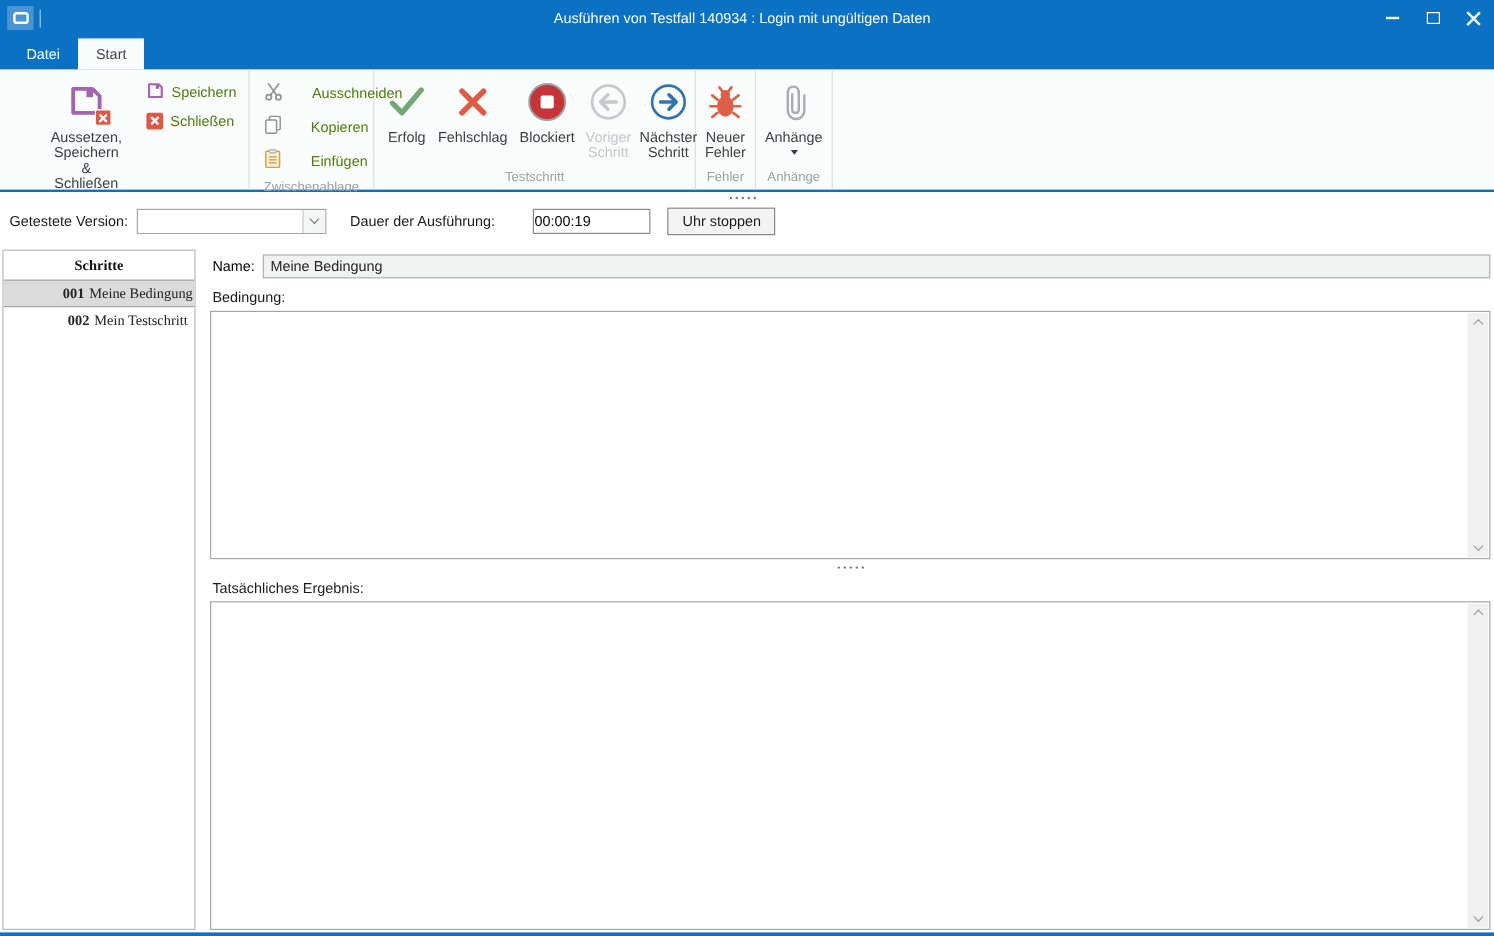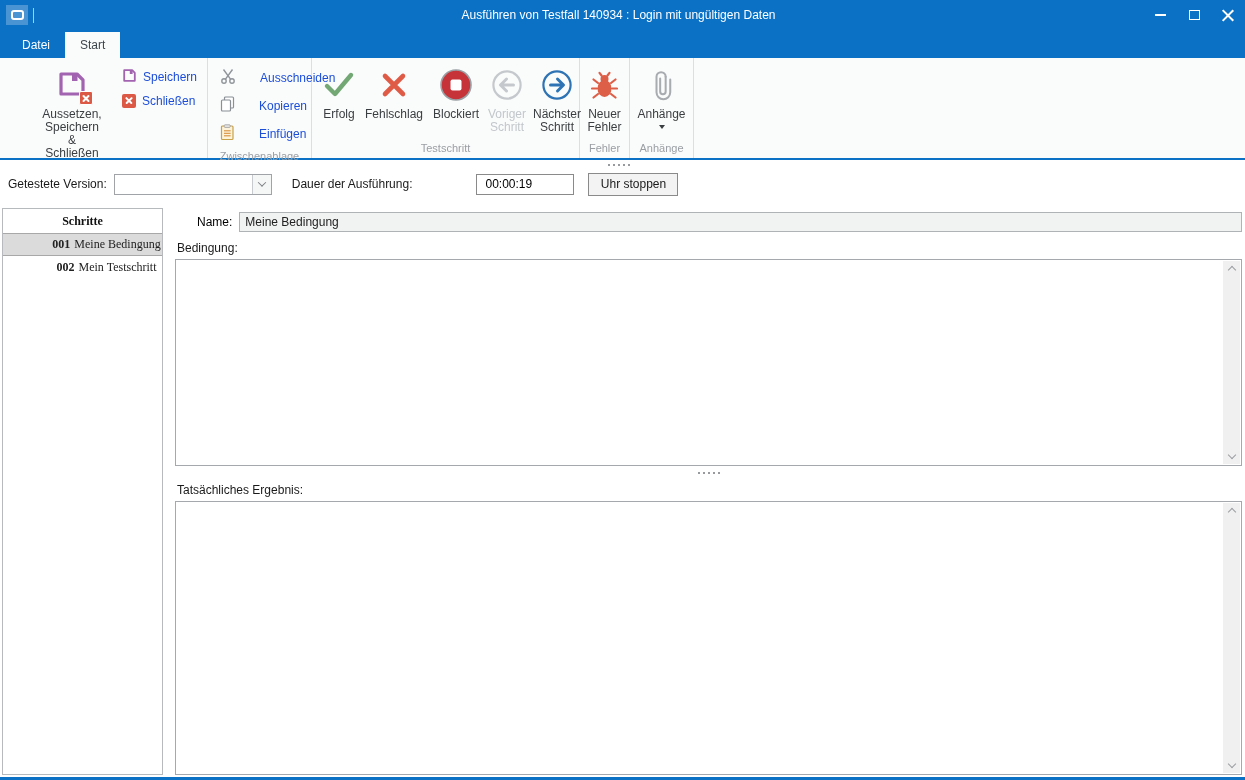--- a/index.html
+++ b/index.html
@@ -26,21 +26,21 @@
   .tab.active { background:#fafbfb; color:#3e464d; }
 
   
   .ribbon { height:102px; background:#fafbfb; border-bottom:2px solid #0a71c5; display:flex; align-items:stretch; padding-left:2px; }
   .rgroup { display:flex; flex-direction:column; border-right:1px solid #dcdee0; }
   .rgroup-content { flex:1; display:flex; align-items:flex-start; }
   .rgroup-caption { height:17px; line-height:14px; text-align:center; font-size:11px; color:#9b9fa3; }
   .bigbtn { display:flex; flex-direction:column; align-items:center; text-align:center; font-size:12px; color:#3b3e40; line-height:13px; padding:5px 5px 0; cursor:default; }
   .bigbtn .icon-slot { height:40px; display:flex; align-items:center; justify-content:center; margin-bottom:3px; }
   .bigbtn.disabled { color:#c3c7cb; }
-  .smallbtn { display:flex; align-items:center; gap:6px; font-size:12px; color:#1d4ed8; padding:3px 6px; cursor:default; }
+  .smallbtn { display:flex; align-items:center; gap:6px; font-size:12px; color:#4d7c0f; padding:3px 6px; cursor:default; }
   .icon-stack { position:relative; display:inline-block; }
   .badge-x { position:absolute; right:-6px; bottom:-4px; width:14px; height:14px; background:#dc5945; border-radius:2px; border:1px solid #fff; }
   .badge-x::before,.badge-x::after { content:""; position:absolute; left:5.2px; top:2px; width:2px; height:9px; background:#fff; border-radius:1px; }
   .badge-x::before { transform:rotate(45deg); } .badge-x::after { transform:rotate(-45deg); }
   .redx-sq { position:relative; width:14px; height:14px; background:#dc5945; border-radius:2px; flex:0 0 auto; }
   .redx-sq::before,.redx-sq::after { content:""; position:absolute; left:6px; top:2.4px; width:2px; height:9.4px; background:#fff; border-radius:1px; }
   .redx-sq::before { transform:rotate(45deg); } .redx-sq::after { transform:rotate(-45deg); }
   .drop-caret { width:0; height:0; border-left:3.5px solid transparent; border-right:3.5px solid transparent; border-top:4px solid #3b3e40; margin:4px auto 0; }
 
   .g-datei .rgroup-content { padding:2px 4px 0 34px; }
@@ -55,36 +55,36 @@
   .versionrow { height:48px; background:#fff; display:flex; align-items:center; padding-left:8px; position:relative; }
   .versionrow .lbl { font-size:12px; color:#1a1a1a; }
   .combo { display:flex; width:158px; height:21px; border:1px solid #a0a4a8; background:#fff; margin-left:7px; }
   .combo input { flex:1; border:none; outline:none; font-size:12px; padding:0 4px; font-family:"Liberation Sans",sans-serif; min-width:0; }
   .combo-btn { width:19px; border-left:1px solid #c8cbce; background:#f5f6f6; display:flex; align-items:center; justify-content:center; }
   .chev { width:6px; height:6px; border-right:1.5px solid #7b8084; border-bottom:1.5px solid #7b8084; }
   .chev.down { transform:rotate(45deg) translate(-1px,-1px); }
   .chev-sm { width:6px; height:6px; border-right:1.4px solid #9b9ea1; border-bottom:1.4px solid #9b9ea1; }
   .chev-sm.up { transform:rotate(-135deg); } .chev-sm.dn { transform:rotate(45deg); }
   .duration-lbl { margin-left:20px; }
-  .duration-input { margin-left:64px; width:98px; height:21px; border:1px solid #8a8a8a; font-size:12px; padding:0 8px; font-family:"Liberation Sans",sans-serif; }
+  .duration-input { margin-left:32px; width:98px; height:21px; border:1px solid #8a8a8a; font-size:12px; padding:0 0; font-family:"Liberation Sans",sans-serif; }
   .stop-btn { margin-left:14px; width:90px; height:23px; background:#f3f3f3; border:1px solid #8a8a8a; font-size:12px; font-family:"Liberation Sans",sans-serif; color:#1a1a1a; }
   .grip { display:flex; gap:3px; }
   .grip i { width:2px; height:2px; background:#767a7d; border-radius:50%; }
   .grip.row-grip { position:absolute; left:608px; top:4px; }
 
   
   .content { position:absolute; top:208px; left:0; right:0; bottom:3px; background:#fff; }
   .steps { position:absolute; left:2px; top:0; bottom:2px; width:161px; border:1px solid #b7babc; background:#fff;font-family:Liberation Serif, serif; }
   .steps-header { height:24px; line-height:24px; text-align:center; font-weight:bold; font-size:12px; color:#111; }
   .step-item { height:23px; display:flex; align-items:center; justify-content:center; gap:4px; font-size:12px; color:#222; cursor:default;padding-left:48px; }
   .step-item .num { font-weight:bold; }
   .step-item.selected { background:#dbdbdb; border-top:1px solid #a8a8a8; border-bottom:1px solid #a8a8a8; }
 
   .detail { position:absolute; left:175px; right:3px; top:0; bottom:2px; display:flex; flex-direction:column; }
-  .name-row { display:flex; align-items:center; margin-top:4px; gap:7px;margin-left:20px; }
+  .name-row { display:flex; align-items:center; margin-top:4px; gap:7px; }
   .name-row .lbl { font-size:12px; margin-left:2px; }
   .name-field { flex:1; height:20px; line-height:18px; background:#f1f2f2; border:1px solid #b0b3b6; font-size:12px; padding:0 5px; color:#222; }
   .field-label { font-size:12px; color:#1a1a1a; margin:9px 0 4px 2px; }
   .tbox { position:relative; border:1px solid #a5a9ad; background:#fff; }
   .tbox1 { height:207px; }
   .tbox2 { flex:1; }
   .tbox .edit { position:absolute; inset:1px 18px 1px 1px; font-size:12px; padding:2px 4px; outline:none; }
   .vscroll { position:absolute; top:1px; right:1px; bottom:1px; width:17px; background:#f0f0f1; display:flex; flex-direction:column; justify-content:space-between; align-items:center; padding:6px 0; }
   .grip.mid-grip { margin:6px auto 0; }
 

